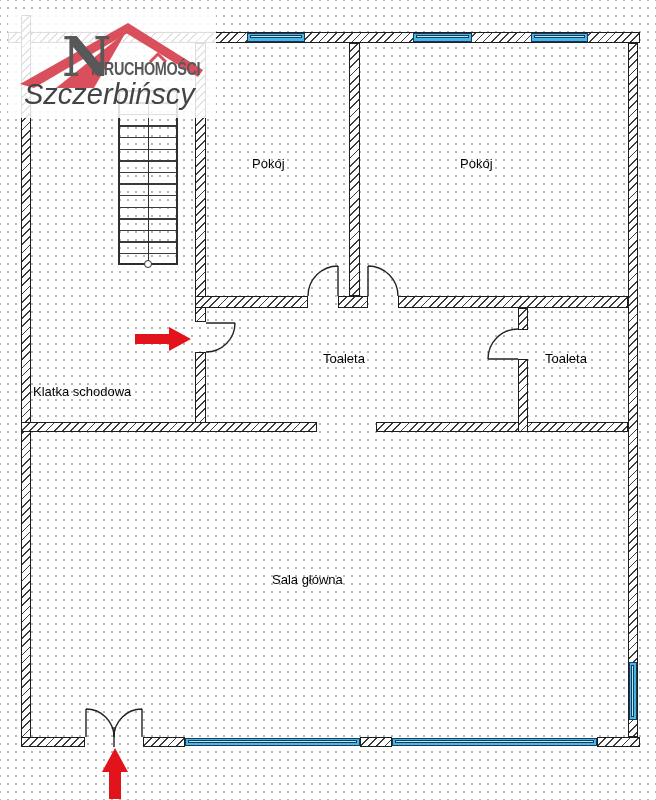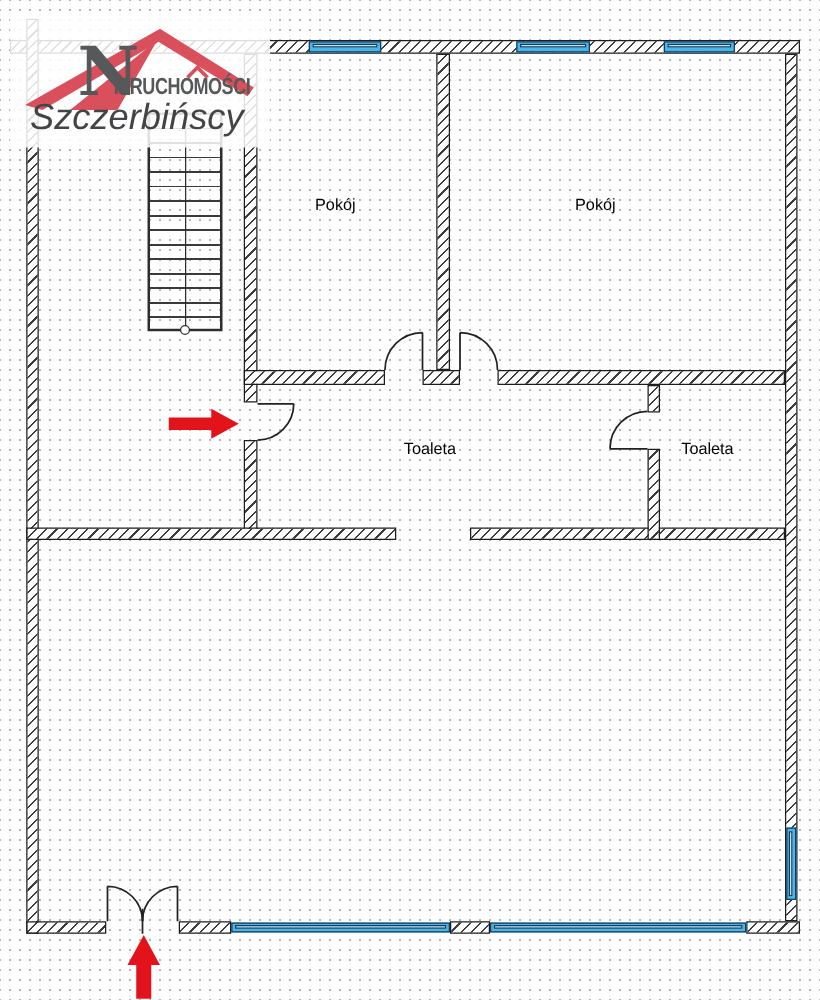--- a/index.html
+++ b/index.html
@@ -116,19 +116,21 @@
     <polyline points="150,62 158,54 166,62" fill="none" stroke-width="3" stroke="#d9505c"></polyline>
   </svg>
   <div class="logo-initial">N</div>
   <div class="logo-word">IERUCHOMOŚCI</div>
   <div class="logo-family">Szczerbińscy</div>
 
   <div class="room-label" style="left:252px;top:156px">Pokój</div>
   <div class="room-label" style="left:460px;top:156px">Pokój</div>
   <div class="room-label" style="left:323px;top:351px">Toaleta</div>
   <div class="room-label" style="left:545px;top:351px">Toaleta</div>
+  <div class="room-label" style="left:33px;top:384px">Klatka schodowa</div>
+  <div class="room-label" style="left:272px;top:572px">Sala główna</div>
 
   <svg class="overlay-svg" width="656" height="800">
     <polygon points="135,334 169,334 169,327 191,339 169,351 169,344 135,344" fill="#e2131b"></polygon>
     <polygon points="115,748 128,772 121,772 121,799 109,799 109,772 102,772" fill="#e2131b"></polygon>
   </svg>
 
 </div>
 
 </body></html>

